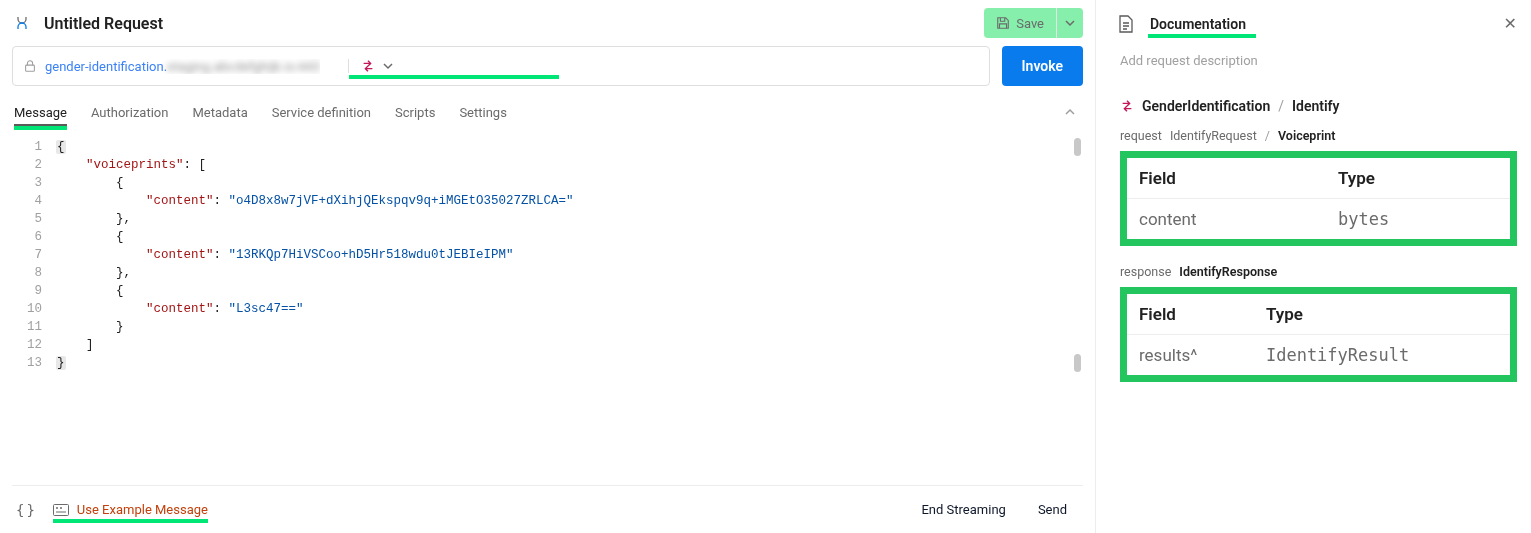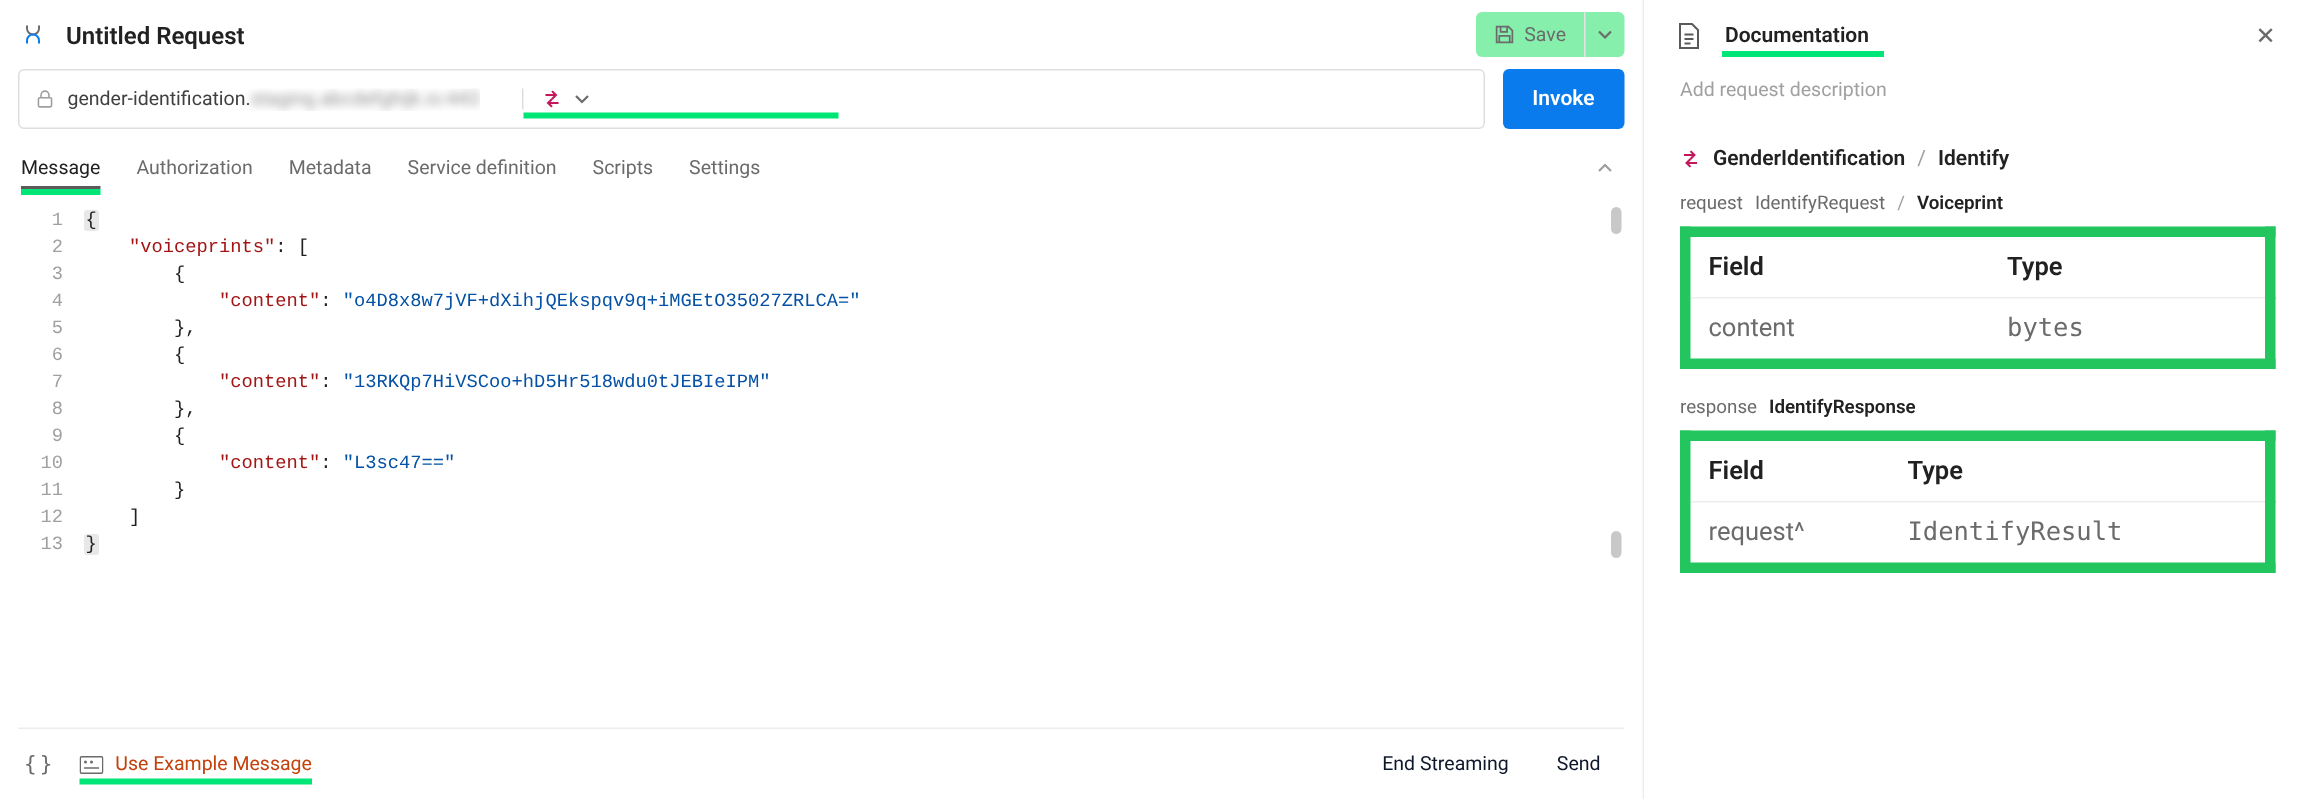--- a/index.html
+++ b/index.html
@@ -13,21 +13,21 @@
   .req-title { font-weight: 600; font-size: 16px; flex: 1; }
   .save-group { display: flex; align-items: center; background: #86efac; border-radius: 4px; height: 30px; }
   .save-btn { display: flex; align-items: center; padding: 0 12px; height: 30px; gap: 6px; font-size: 13px; color: #6b6b6b; border-right: 1px solid #e3e3e3; }
   .save-caret { width: 26px; display: flex; align-items: center; justify-content: center; }
 
   
   .url-row { display: flex; gap: 12px; height: 40px; margin-bottom: 6px; }
   .url-box { flex: 1; display: flex; align-items: center; border: 1px solid #dedede; border-radius: 4px; }
   .url-left { display: flex; align-items: center; padding: 0 10px; gap: 8px; width: 335px; color: #6b6b6b; }
   .url-left-text { display: flex; align-items: baseline; overflow: hidden; }
-  .url-host { color: #404040; white-space: nowrap; }
+  .url-host { color: #3b82f6; white-space: nowrap; }
   .url-blur { filter: blur(3px); color: #8f8f8f; white-space: nowrap; }
   .url-right { flex: 1; display: flex; align-items: center; padding: 0 12px; border-left: 1px solid #dedede; gap: 8px; position: relative; }
   .url-right-text { flex: 1; }
   .svc { color: #6b6b6b; }
   .meth { color: #212121; }
   .underline-green { height: 4px; background: #00e676; position: absolute; bottom: -6px; left: 0px; }
   .invoke-btn { background: #097bed; color: #fff; font-weight: 600; font-size: 14px; border-radius: 4px; padding: 0 20px; display: flex; align-items: center; }
 
   
   .tabs-row { display: flex; align-items: center; height: 40px; gap: 24px; padding-left: 2px; position: relative; }
@@ -261,19 +261,19 @@
       <span>response</span>
       <span class="strong">IdentifyResponse</span>
     </div>
     <table class="doc-table">
       <tbody>
           <tr>
             <th>Field</th>
             <th>Type</th>
           </tr>
       <tr>
-            <td>request^</td>
+            <td>results^</td>
             <td class="mono">IdentifyResult</td>
           </tr>
     </tbody>
       </table>
   </div>
 </div>
 
 </body></html>

